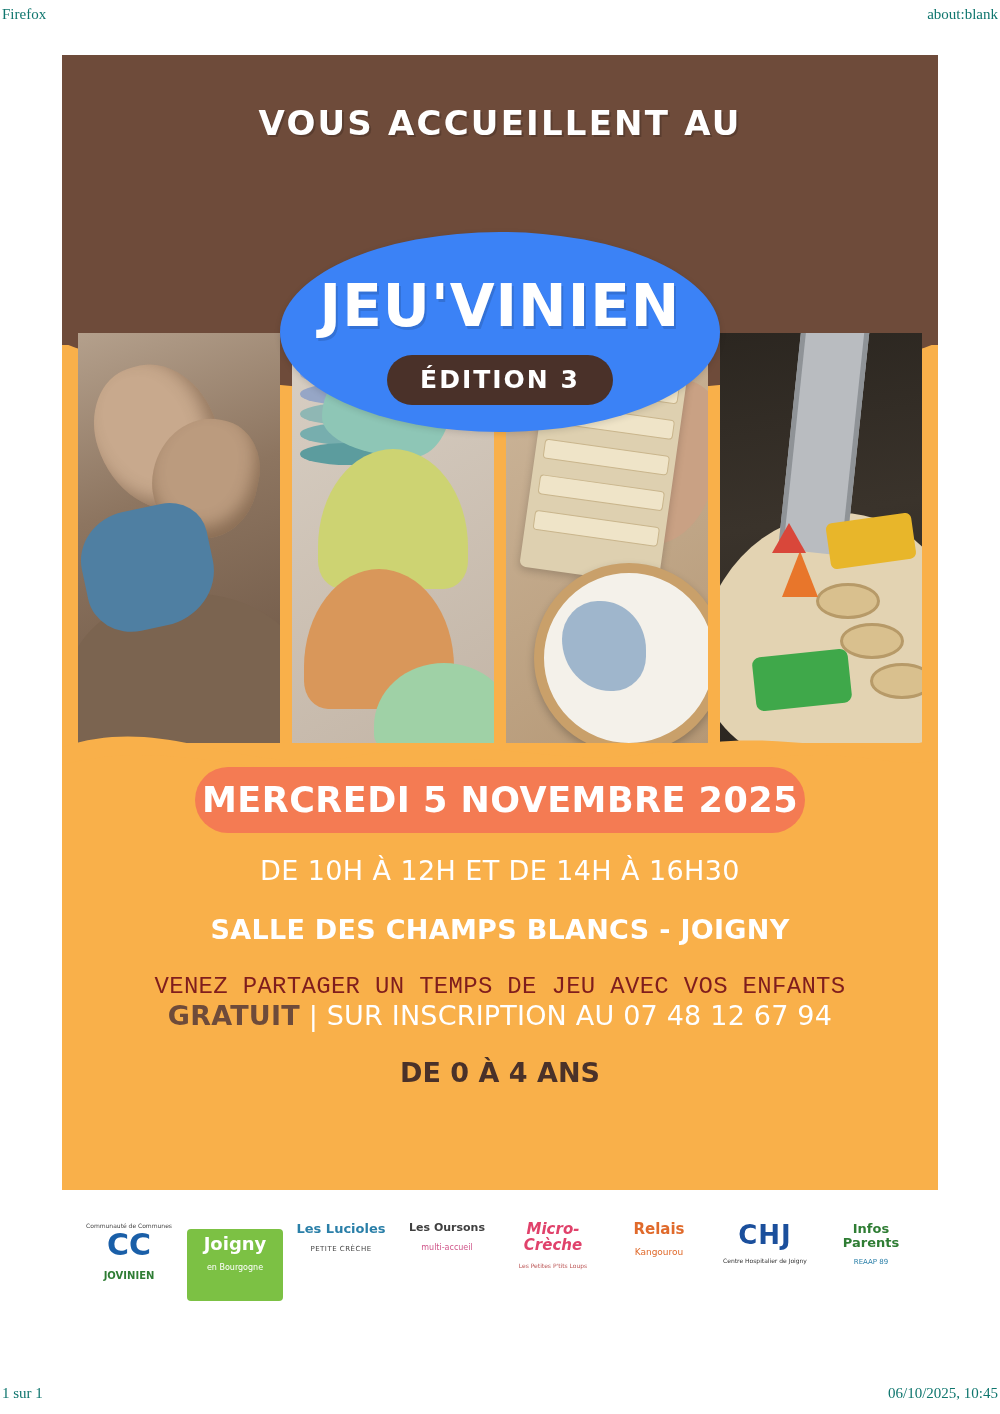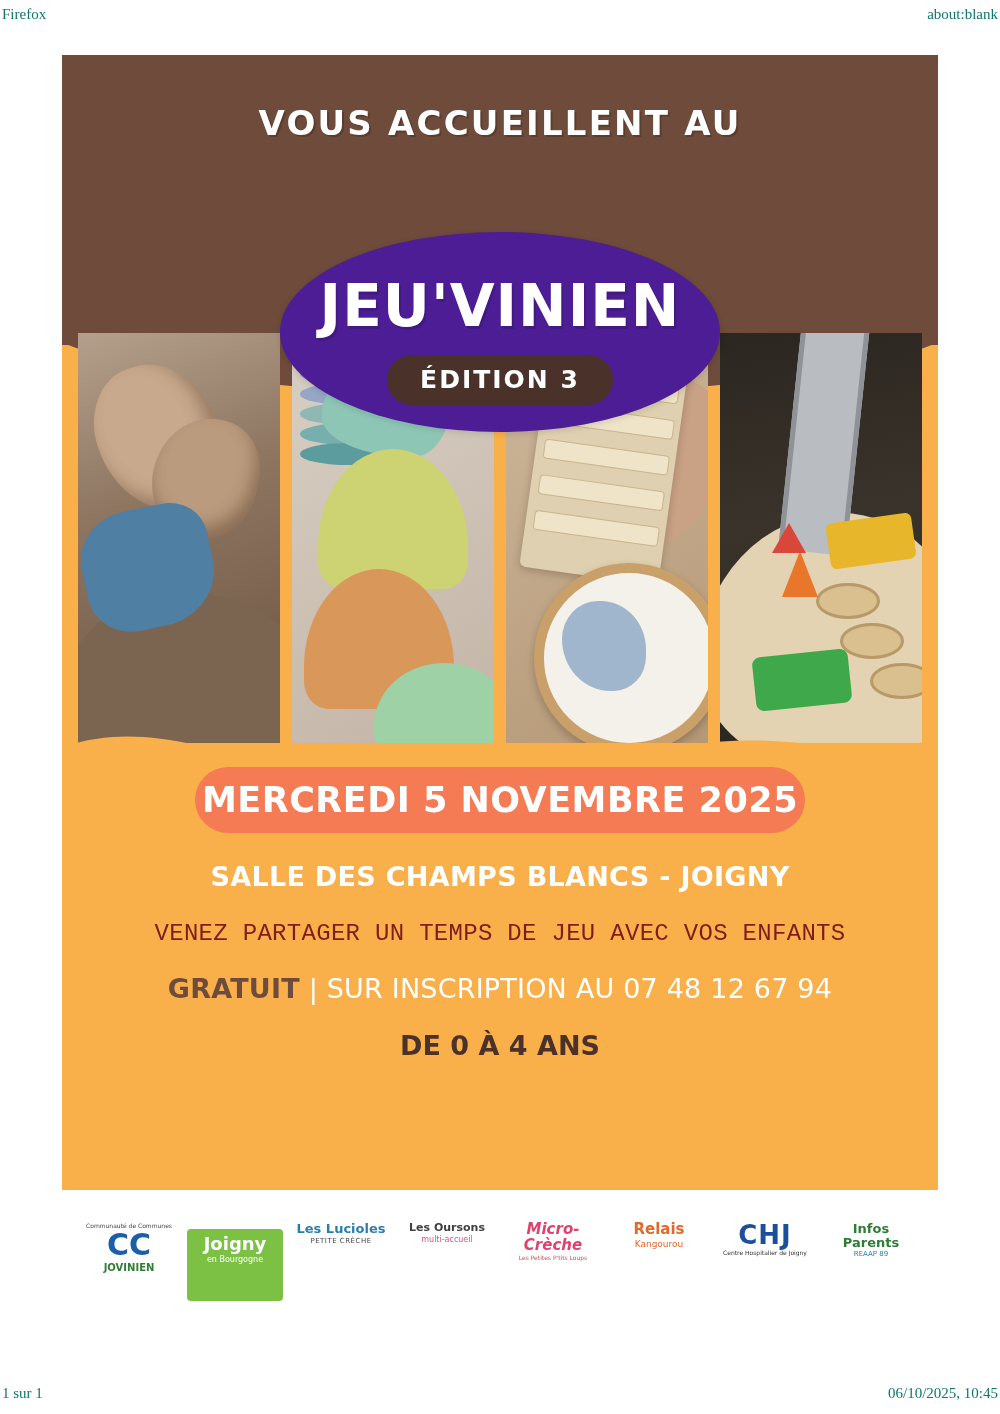--- a/index.html
+++ b/index.html
@@ -77,21 +77,21 @@
     text-shadow: 2px 2px 0 rgba(0,0,0,0.18);
   }
 
   
   .jeu-ellipse {
     position: absolute;
     left: 218px;
     top: 177px;
     width: 440px;
     height: 200px;
-    background: #4c1d95;
+    background: #3b82f6;
     border-radius: 50%;
     z-index: 8;
     box-shadow: 0 2px 6px rgba(0,0,0,0.12);
   }
   .jeu-text {
     position: absolute;
     left: 0;
     top: 40px;
     width: 440px;
     text-align: center;
@@ -290,21 +290,20 @@
     letter-spacing: .3px;
   }
   .share {
     margin-top: 28px;
     font-family: Liberation Mono, monospace;
     font-size: 24px;
     color: #7f1d1d;
     letter-spacing: .3px;
   }
   .reg {
-    margin-top: 26px;
     font-family: "DejaVu Sans", sans-serif;
     font-size: 27px;
     color: #ffffff;
     letter-spacing: .2px;
   }
   .reg b { color: #6e4b3a; }
   .ages {
     margin-top: 26px;
     font-family: "DejaVu Sans", sans-serif;
     font-weight: bold;
@@ -344,21 +343,21 @@
     font-family: "DejaVu Sans", sans-serif;
   }
   .logo .l-main {
     font-weight: bold;
     font-size: 23px;
     line-height: 1.05;
   }
   .logo .l-sub {
     font-size: 8px;
     line-height: 1.15;
-    margin-top: 1px;
+    margin-top: 9px;
   }
   .logo-ccj .l-main { color: #1a5fa8; font-size: 30px; }
   .logo-ccj .l-sub  { color: #2f7d34; font-weight: bold; font-size: 10px; }
   .logo-ccj .l-tiny { font-size: 6px; color:#444; }
 
   .logo-joigny {
     background: #7cc144;
     border-radius: 4px;
     padding: 6px 2px;
     box-sizing: border-box;
@@ -458,20 +457,21 @@
     </div>
   </div>
 
   <svg class="wave" viewBox="0 0 876 90" preserveAspectRatio="none">
     <path d="M0,44 C110,8 180,78 300,52 C420,26 500,72 610,46 C720,20 800,64 876,34 L876,90 L0,90 Z" fill="#f9b04a"></path>
     <path d="M0,62 C120,30 210,88 340,64 C470,40 560,86 680,60 C780,38 840,70 876,56 L876,90 L0,90 Z" fill="#f9b04a"></path>
   </svg>
 
   <div class="info">
     <div class="date-pill">MERCREDI 5 NOVEMBRE 2025</div>
+    <div class="hours">DE 10H À 12H ET DE 14H À 16H30</div>
     <div class="place">SALLE DES CHAMPS BLANCS - JOIGNY</div>
     <div class="share">VENEZ PARTAGER UN TEMPS DE JEU AVEC VOS ENFANTS</div>
     <div class="reg">
       <b>GRATUIT</b>
       <span>| SUR INSCRIPTION AU 07 48 12 67 94</span>
     </div>
     <div class="ages">DE 0 À 4 ANS</div>
   </div>
 
   <div class="logos">

